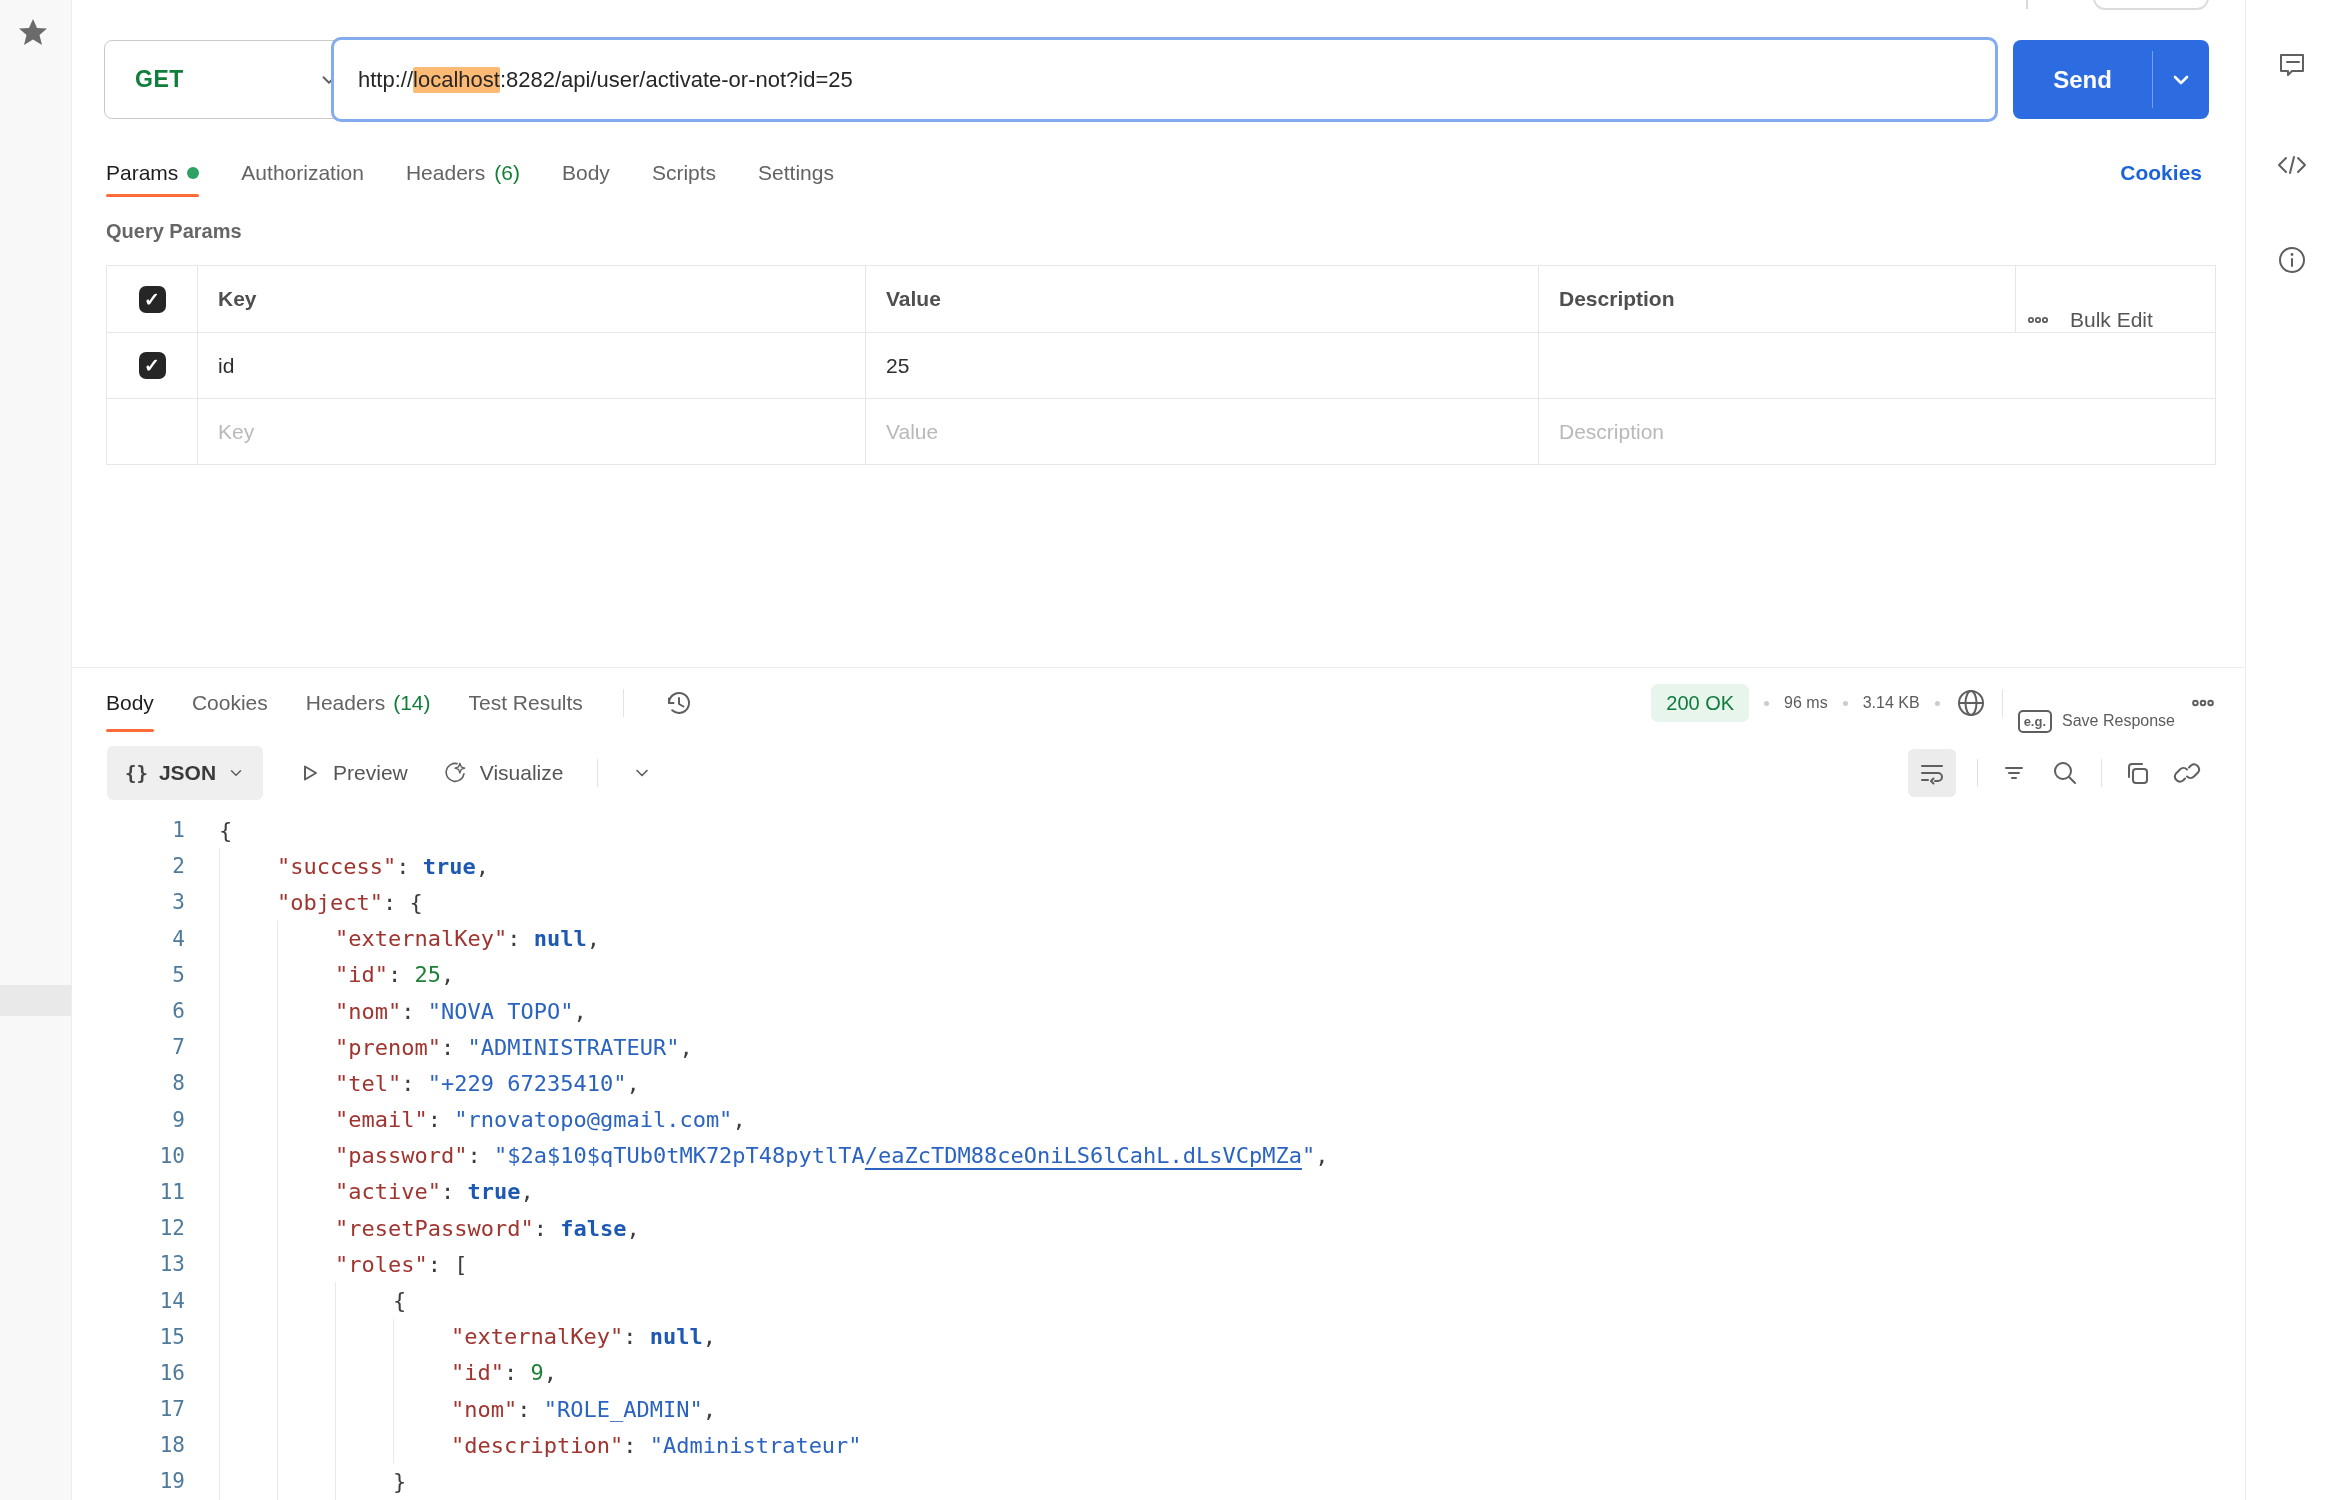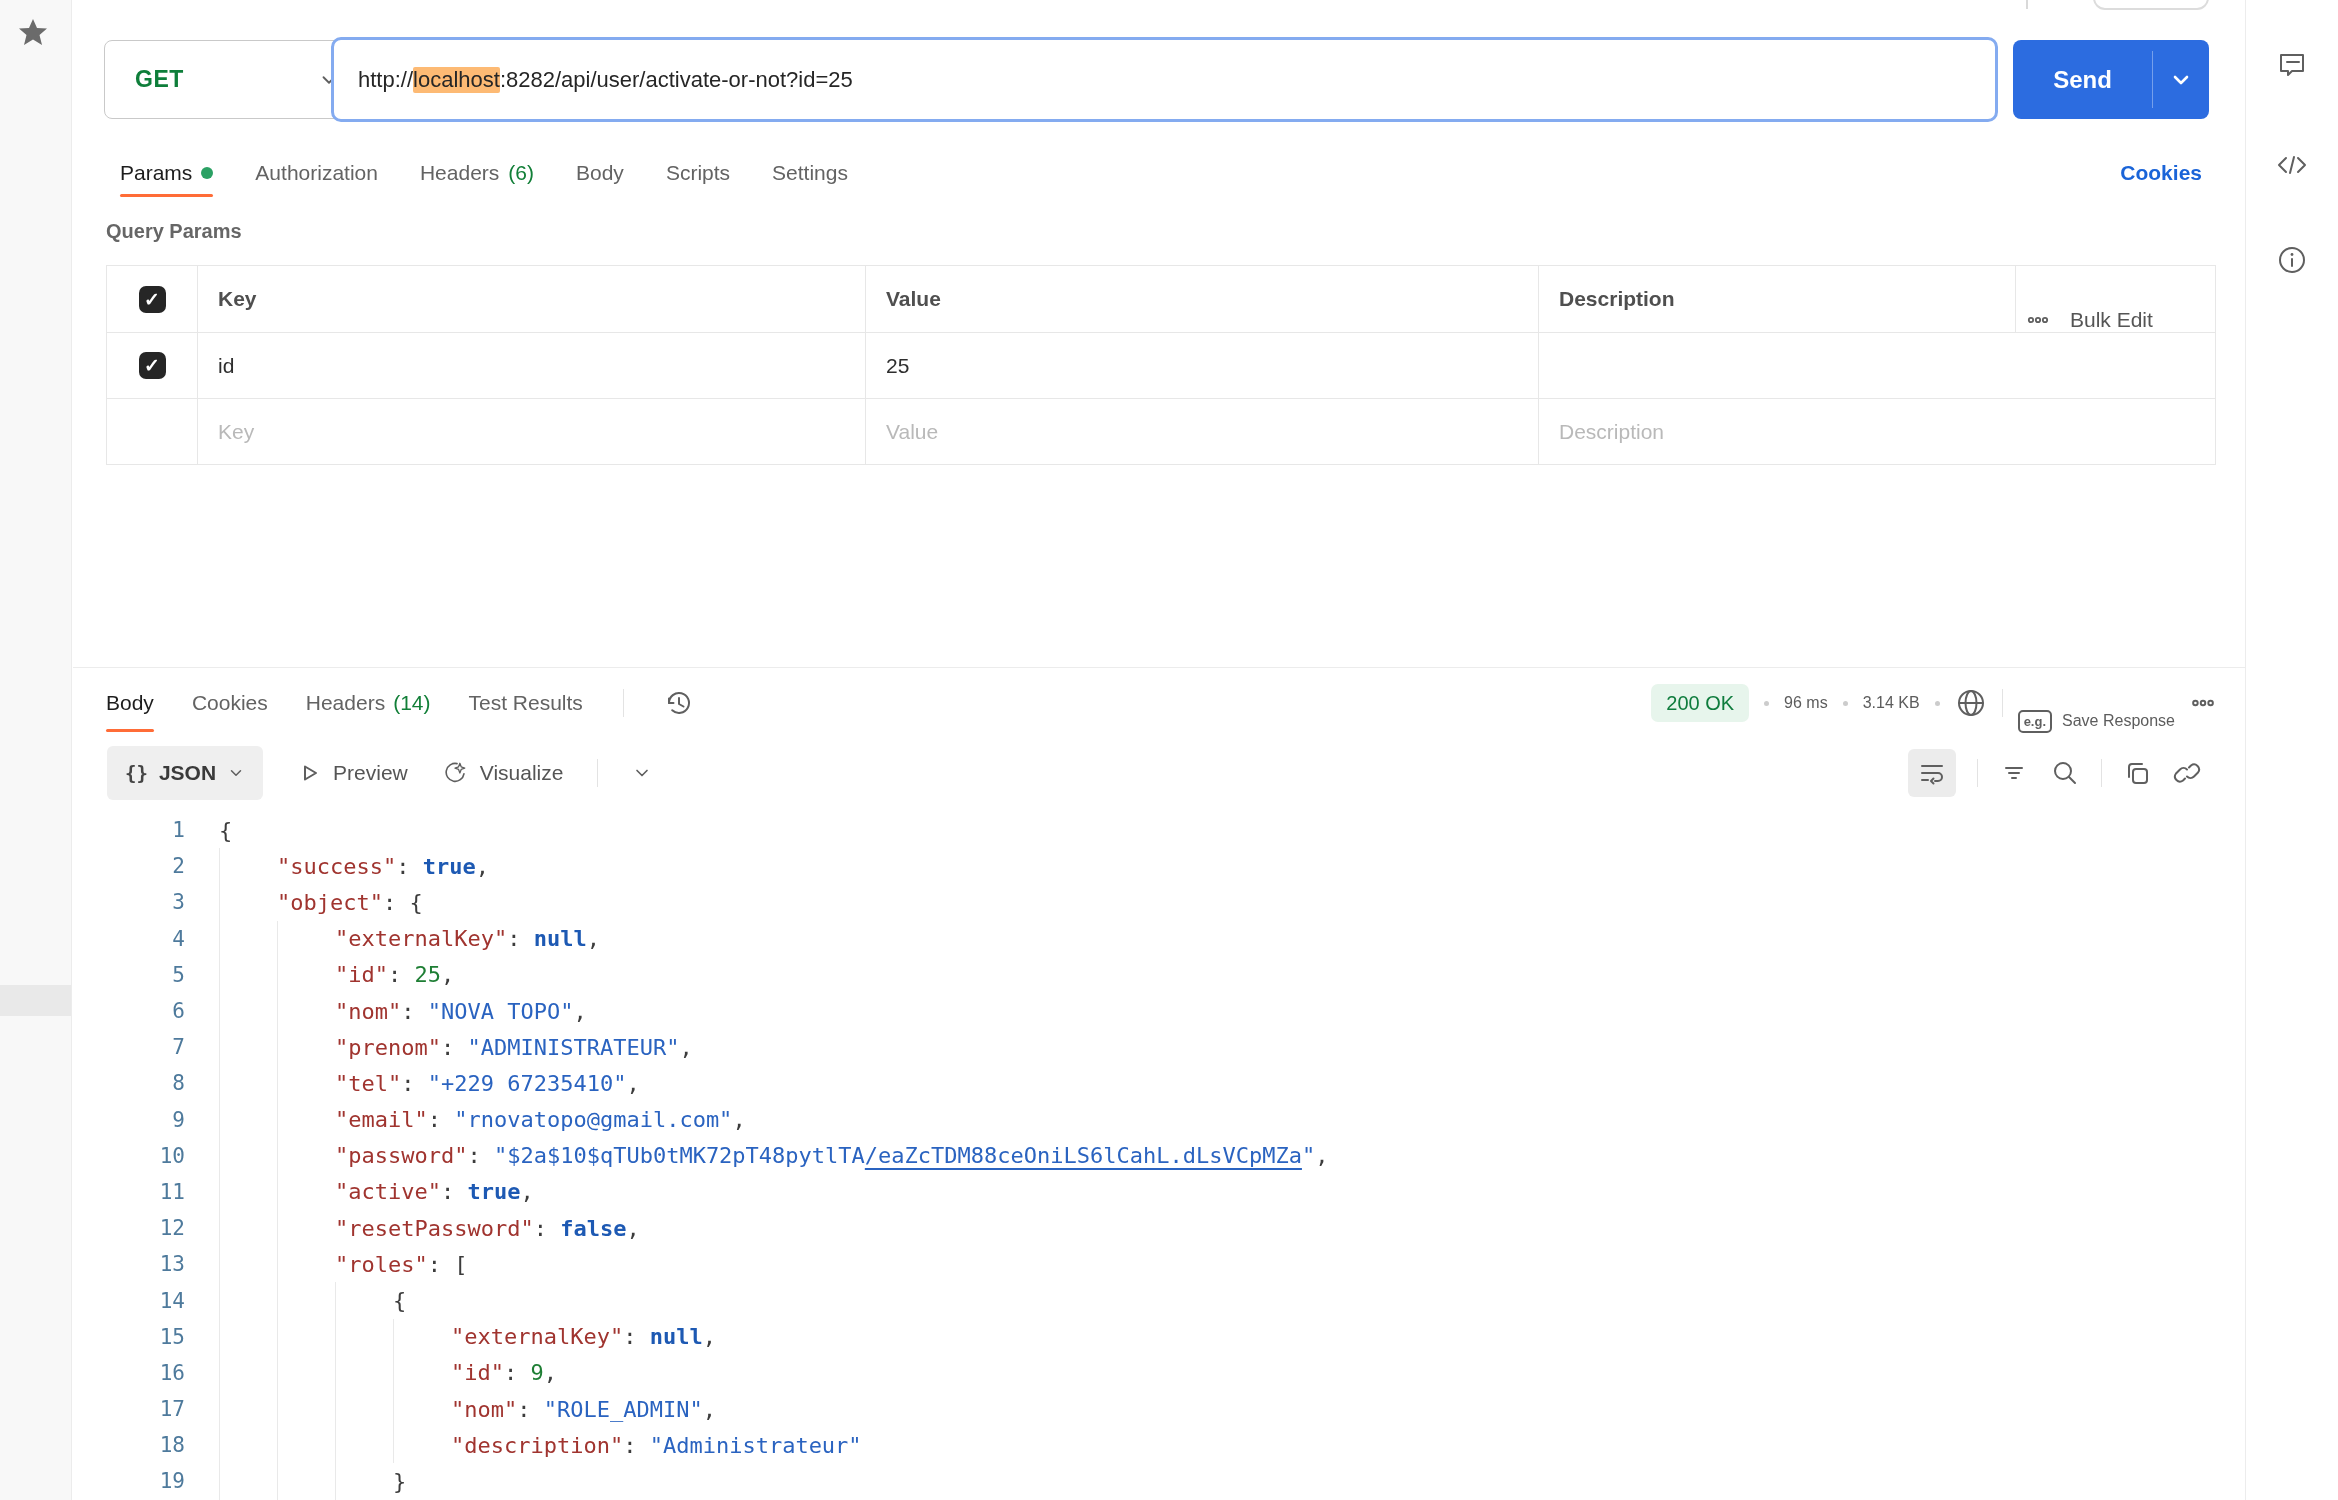--- a/index.html
+++ b/index.html
@@ -41,21 +41,21 @@
   .send-btn {
     left:2013px; top:40px; width:196px; height:79px; background:#2c6ce0;
     border-radius:8px; display:flex; align-items:stretch; cursor:pointer;
   }
   .send-label { width:139px; display:flex; align-items:center; justify-content:center;
     color:#fff; font-size:24px; font-weight:700; }
   .send-split { width:1px; margin:11px 0; background:rgba(255,255,255,.35); }
   .send-caret { flex:1; display:flex; align-items:center; justify-content:center; }
 
   
-  .req-tabs { left:120px; top:150px; height:45px; display:flex; gap:42px; align-items:flex-start; }
+  .req-tabs { left:106px; top:150px; height:45px; display:flex; gap:42px; align-items:flex-start; }
   .tab { position:relative; height:45px; display:flex; align-items:center; gap:9px;
     font-size:21px; color:#636363; cursor:pointer; white-space:nowrap; }
   .tab .count { color:#127f38; }
   .tab.active { color:#1d1d1d; }
   .tab.active::after { content:""; position:absolute; left:0; right:0; bottom:-2px; height:3px;
     background:#ff6c37; border-radius:2px; }
   .tab-dot { width:12px; height:12px; border-radius:50%; background:#2ba164; }
   .cookies-link { top:150px; right:136px; height:45px; display:flex; align-items:center;
     font-size:21px; font-weight:700; color:#1a64d8; cursor:pointer; }
 

